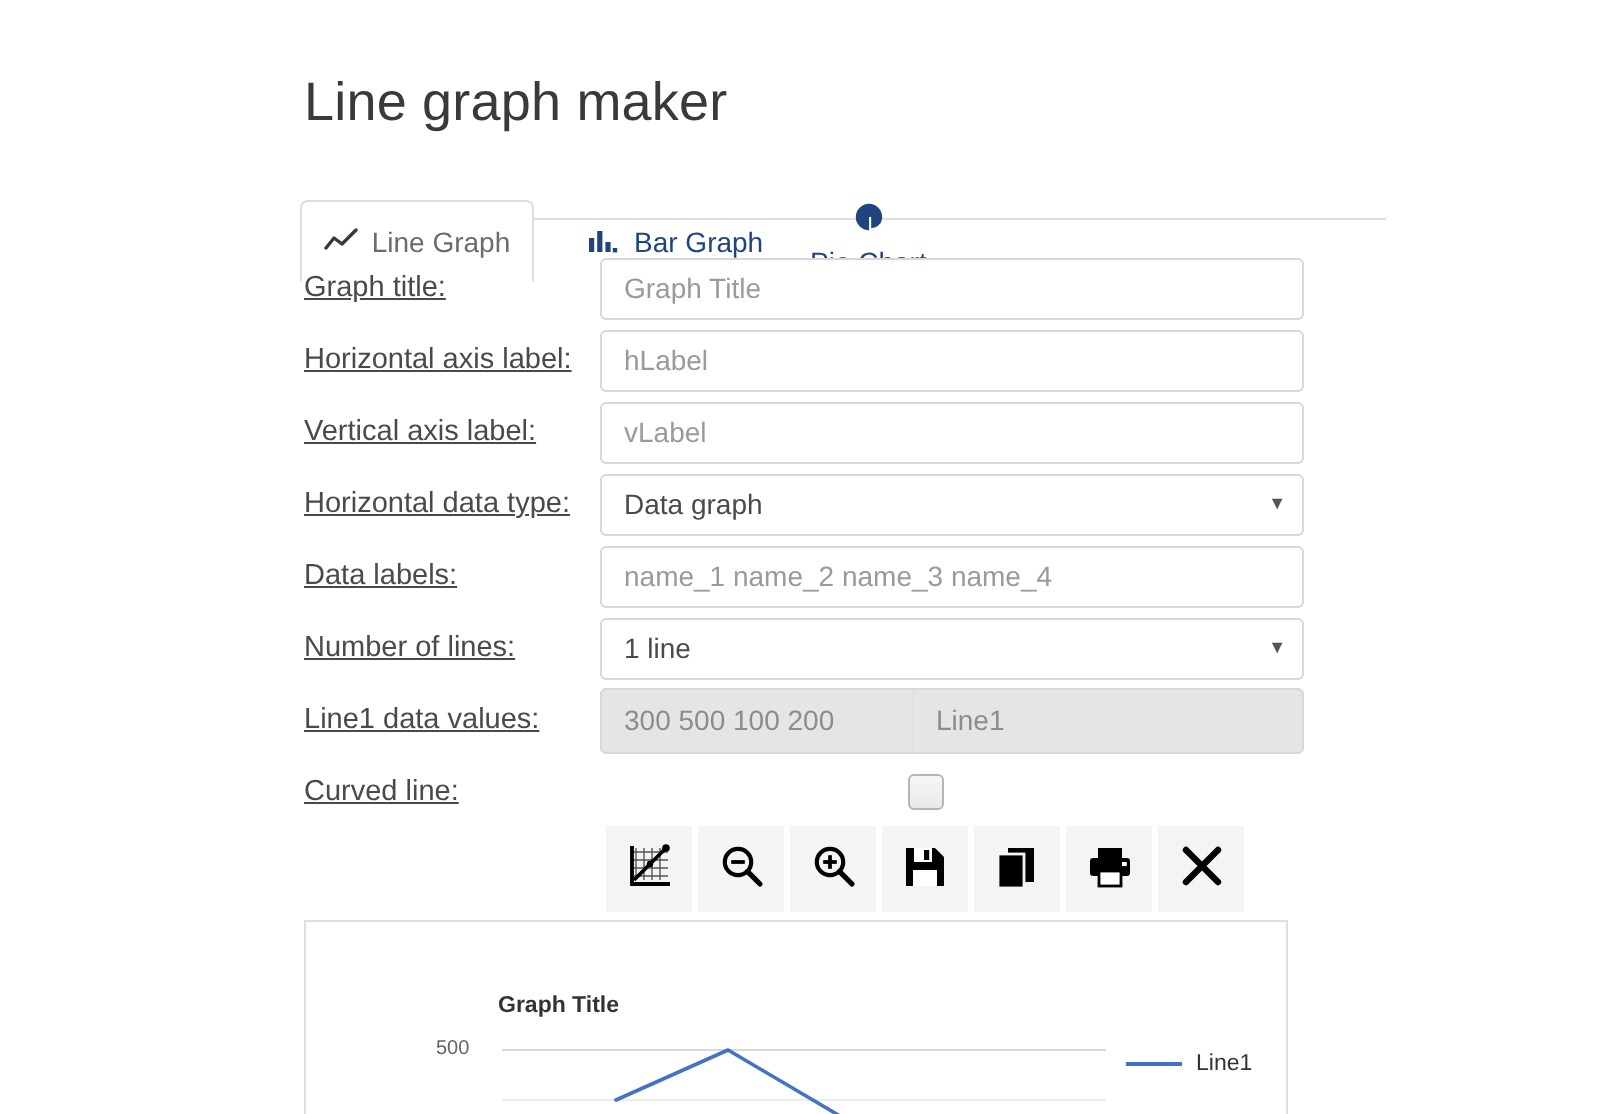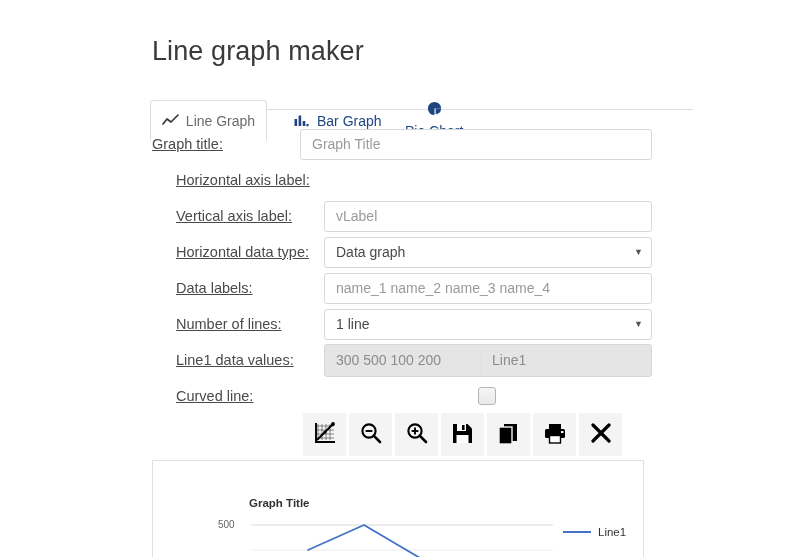--- a/index.html
+++ b/index.html
@@ -92,21 +92,21 @@
     top: 126px;
     width: 500px;
   }
   .row {
     position: relative;
     height: 36px;
     margin-bottom: 0;
     display: flex;
     align-items: center;
   }
-  .row + .row { margin-top: 0px; margin-left: 24px; }
+  .row + .row { margin-top: 0px; }
   .lbl {
     width: 148px;
     flex: none;
     font-size: 14.5px;
     color: #4a4a4a;
     white-space: nowrap;
     text-decoration: underline;
   }
   .field {
     flex: 1;
@@ -311,20 +311,21 @@
 
   <div class="form">
 
     <div class="row">
       <div class="lbl">Graph title:</div>
       <input class="field" type="text" placeholder="Graph Title" style="">
     </div>
 
     <div class="row">
       <div class="lbl">Horizontal axis label:</div>
+      <input class="field" type="text" placeholder="hLabel" style="">
     </div>
 
     <div class="row">
       <div class="lbl">Vertical axis label:</div>
       <input class="field" type="text" placeholder="vLabel" style="">
     </div>
 
     <div class="row">
       <div class="lbl">Horizontal data type:</div>
       <div class="select-wrap">

